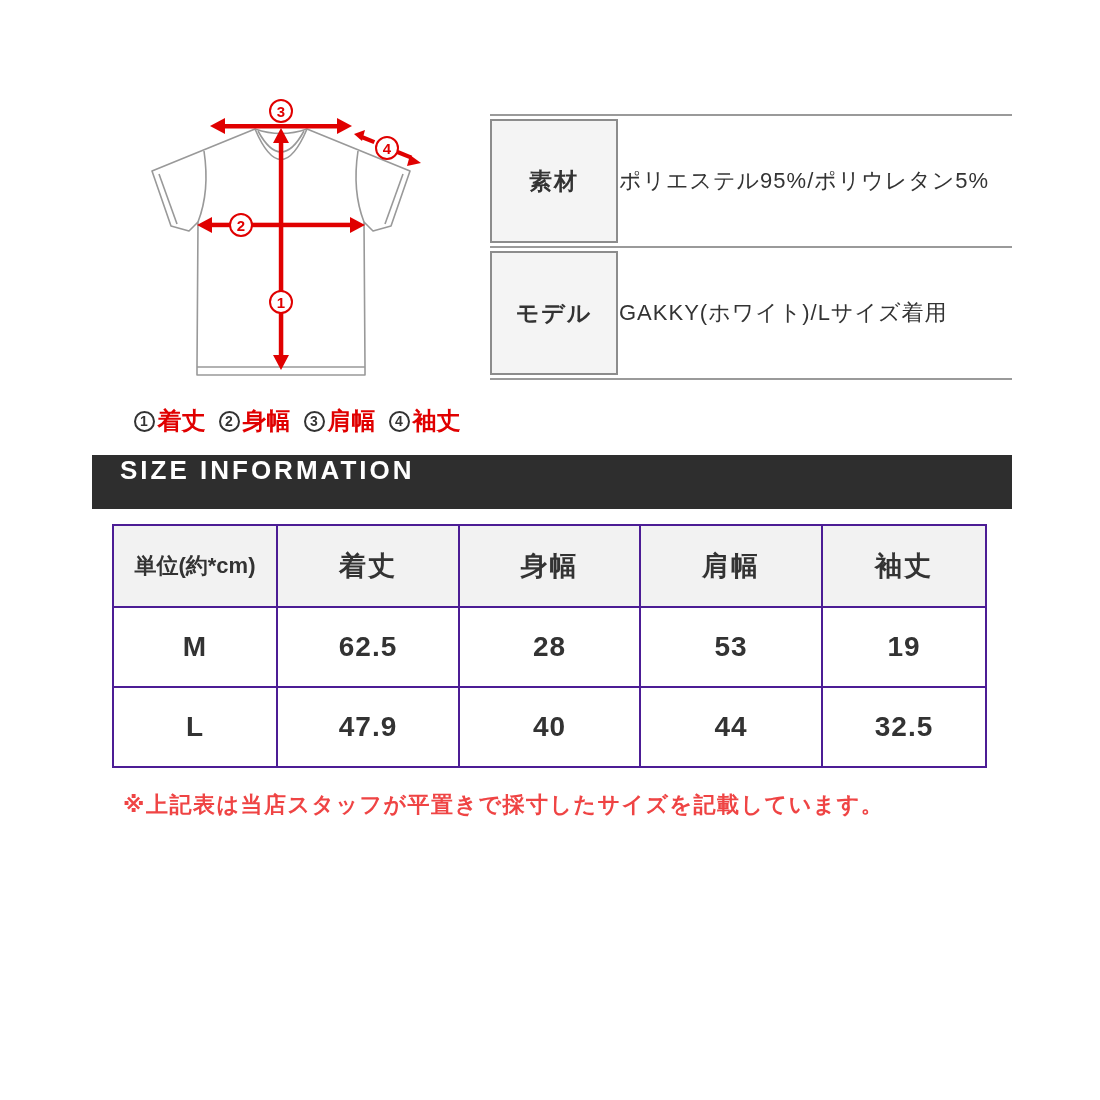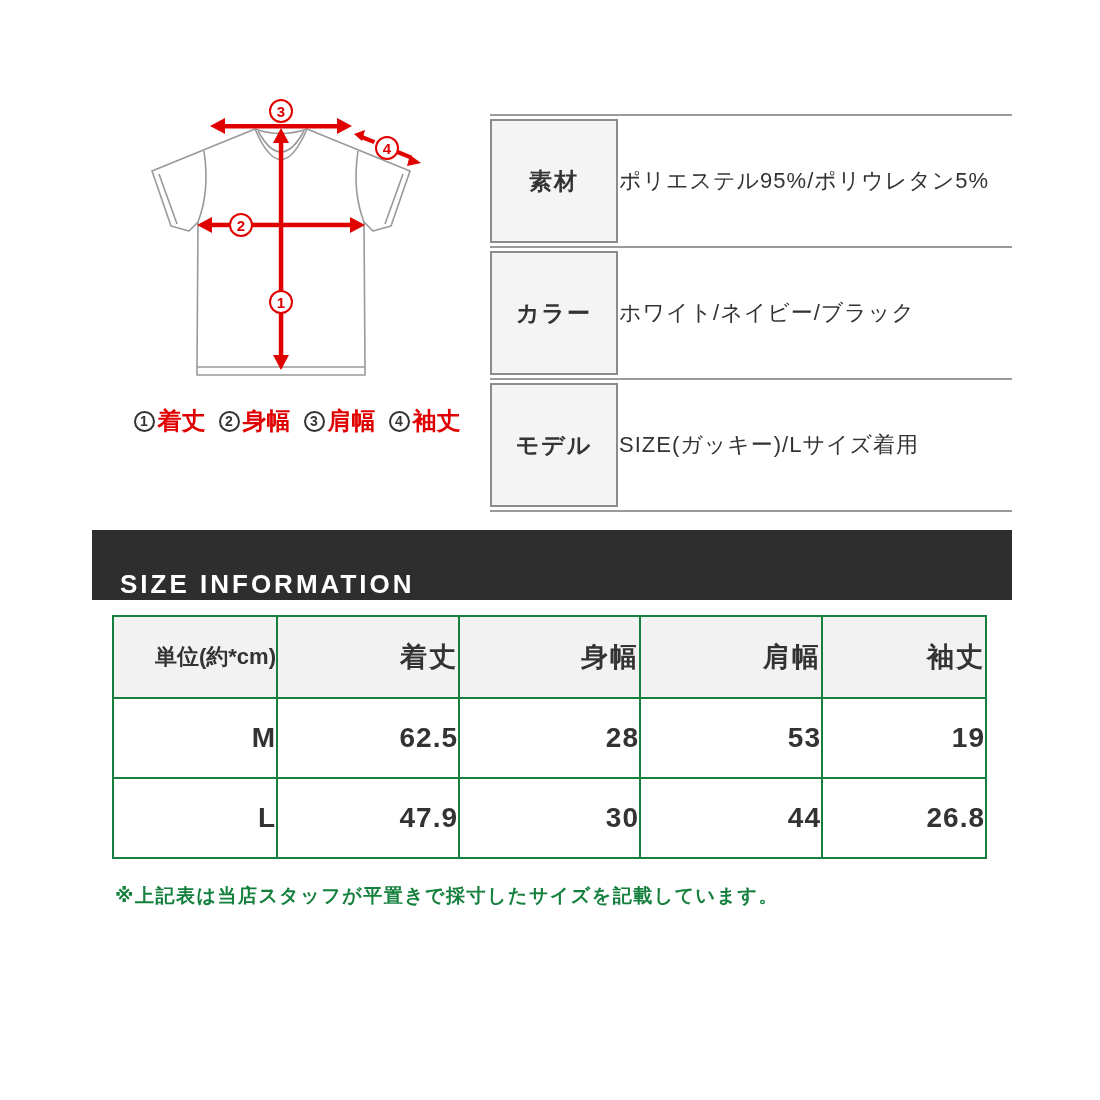--- a/index.html
+++ b/index.html
@@ -30,37 +30,37 @@
   td.ilabel { width: 128px; padding: 3px 0; vertical-align: middle; }
   .labelbox {
     height: 124px; border: 2px solid #8c8c8c; background: #f4f4f4;
     display: flex; align-items: center; justify-content: center;
     font-size: 23px; font-weight: 700; letter-spacing: 2px;
   }
   td.ivalue { height: 102px; font-size: 22px; letter-spacing: 1px; vertical-align: middle; }
 
   
   .banner {
-    margin: 18px 88px 0 92px; height: 70px; background: #2e2e2e;
-    color: #fff; display: flex; align-items: flex-end; padding-left: 28px;
+    margin: 18px 88px 0 92px; height: 54px; background: #2e2e2e;
+    color: #fff; display: flex; align-items: flex-start; padding-left: 28px;
     font-size: 26px; font-weight: 700; letter-spacing: 3px;
   }
 
   
   .size-wrap { padding: 15px 0 0 112px; }
   table.size { border-collapse: collapse; table-layout: fixed; width: 873px; }
-  table.size th, table.size td { border: 2px solid #15803d; text-align: right; vertical-align: middle; padding: 0; }
+  table.size th, table.size td { border: 2px solid #4c1d95; text-align: center; vertical-align: middle; padding: 0; }
   table.size th { background: #f2f2f2; height: 82px; font-weight: 700; font-size: 27px; letter-spacing: 2px; }
   table.size th.unit { font-size: 22px; letter-spacing: 0; }
   table.size td { height: 80px; background: #fff; font-size: 28px; font-weight: 700; letter-spacing: 1px; }
   col.c-first { width: 164px; } col.c-mid { width: 182px; } col.c-mid2 { width: 181px; } col.c-last { width: 164px; }
 
   
   .notes { margin: 22px 88px 0 115px; }
-  .note-line { font-size: 19px; font-weight: 600; line-height: 30px; letter-spacing: 1.5px; color: #15803d; }
+  .note-line { font-size: 22px; font-weight: 600; line-height: 30px; letter-spacing: 1.5px; color: #ef4444; margin-left: 8px; }
 </style>
 </head>
 <body>
 
 <div class="page">
 
   <div class="top">
 
     <div class="diagram-col">
       <svg class="shirt" width="302" height="300" viewBox="0 0 302 300">
@@ -149,29 +149,23 @@
       <table class="info">
         <tbody>
           <tr>
             <td class="ilabel">
               <div class="labelbox">素材</div>
             </td>
             <td class="ivalue">ポリエステル95%/ポリウレタン5%</td>
           </tr>
           <tr>
             <td class="ilabel">
-              <div class="labelbox">カラー</div>
-            </td>
-            <td class="ivalue">ホワイト/ネイビー/ブラック</td>
-          </tr>
-          <tr>
-            <td class="ilabel">
               <div class="labelbox">モデル</div>
             </td>
-            <td class="ivalue">SIZE(ガッキー)/Lサイズ着用</td>
+            <td class="ivalue">GAKKY(ホワイト)/Lサイズ着用</td>
           </tr>
         </tbody>
       </table>
     </div>
   </div>
 
   <div class="banner">
     <span>SIZE INFORMATION</span>
   </div>
 
@@ -197,23 +191,23 @@
         <tr>
           <td>M</td>
           <td>62.5</td>
           <td>28</td>
           <td>53</td>
           <td>19</td>
         </tr>
         <tr>
           <td>L</td>
           <td>47.9</td>
-          <td>30</td>
+          <td>40</td>
           <td>44</td>
-          <td>26.8</td>
+          <td>32.5</td>
         </tr>
       </tbody>
     </table>
   </div>
 
   <div class="notes">
     <div class="note-line">※上記表は当店スタッフが平置きで採寸したサイズを記載しています。</div>
   </div>
 
 </div>

